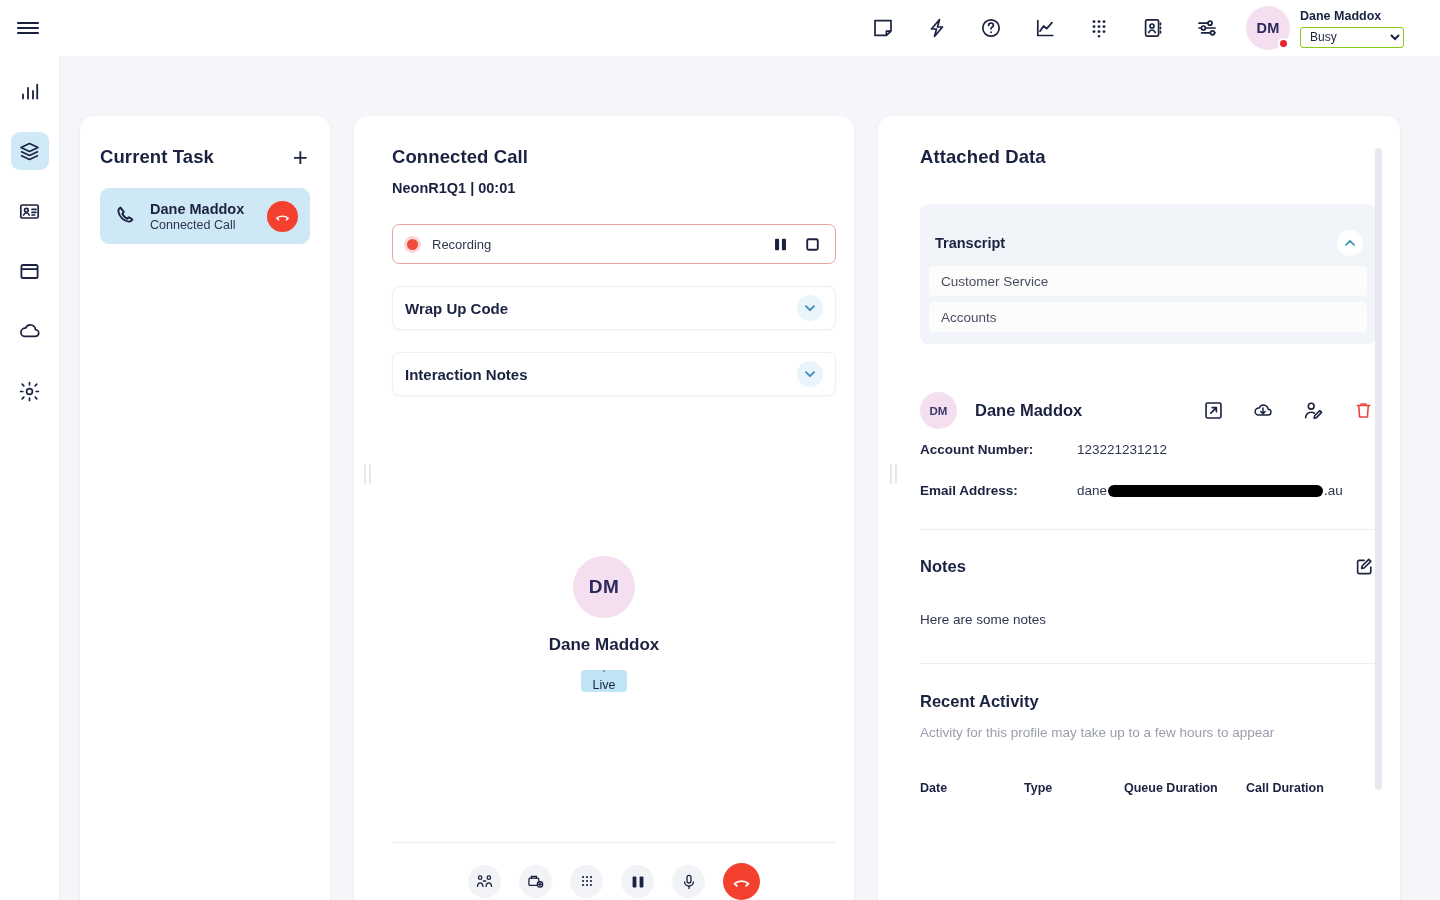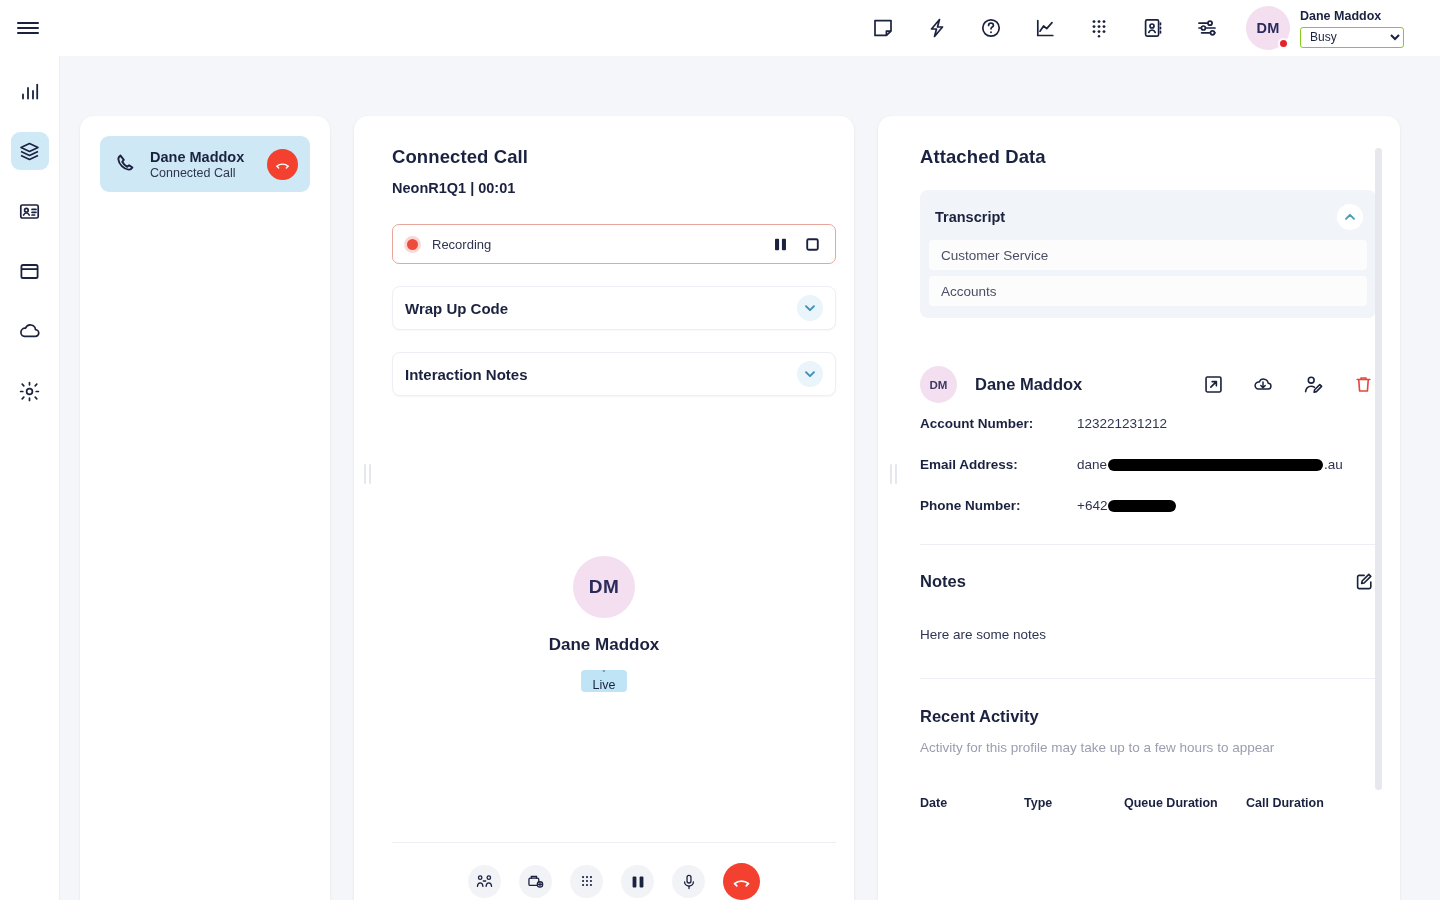--- a/index.html
+++ b/index.html
@@ -141,21 +141,21 @@
   .ctl {
     width: 33px; height: 33px; border-radius: 50%; background: #f1f3f7;
     display: flex; align-items: center; justify-content: center; cursor: pointer;
   }
   .ctl.hangup { width: 37px; height: 37px; background: #f4402e; }
 
   
   #data-scroll { position: absolute; left: 0; top: 0; width: 522px; height: 812px; overflow: hidden; }
   #data-head { padding: 30px 0 0 42px; }
   #transcript-box {
-    margin: 22px 24px 0 42px; background: #f1f4f8; border-radius: 8px; padding: 8px 9px 12px 9px;
+    margin: 36px 24px 0 42px; background: #f1f4f8; border-radius: 8px; padding: 20px 9px 12px 9px;
   }
   #transcript-head { display: flex; align-items: center; padding: 6px 4px 10px 6px; cursor: pointer; }
   #transcript-title { flex: 1; font-size: 14.5px; font-weight: bold; color: #1b2240; }
   #transcript-chev {
     width: 26px; height: 26px; border-radius: 50%; background: #fff;
     display: flex; align-items: center; justify-content: center;
   }
   .transcript-row {
     background: #fcfcfd; border-radius: 4px; height: 30px;
     display: flex; align-items: center; padding-left: 12px;
@@ -334,20 +334,24 @@
       <svg width="23" height="23" viewBox="0 0 23 23" fill="none" stroke="#1b2240" stroke-width="1.7">
         <circle cx="11.5" cy="11.5" r="2.9"></circle>
         <path d="M11.5 2.6v2.2M11.5 18.2v2.2M4.2 4.2l1.6 1.6M17.2 17.2l1.6 1.6M2.6 11.5h2.2M18.2 11.5h2.2M4.2 18.8l1.6-1.6M17.2 5.8l1.6-1.6" stroke-linecap="round"></path>
       </svg>
     </div>
   </div>
 
   <div id="workspace">
 
     <div class="panel" id="panel-task">
+      <div id="task-head">
+        <div class="panel-title">Current Task</div>
+        <div id="add-task">+</div>
+      </div>
       <div id="task-card">
         <svg class="phone" viewBox="0 0 24 24" fill="none" stroke="#1b2240" stroke-width="1.9">
           <path d="M6.5 3.6c-1.4.9-2.3 2.4-2.1 3.9.5 4.7 5.4 9.6 10.1 10.1 1.5.2 3-.7 3.9-2.1l-3.3-2.3-1.9 1.6c-1.9-1-4-3.1-5-5l1.6-1.9z" stroke-linejoin="round"></path>
         </svg>
         <div id="task-text">
           <div id="task-name">Dane Maddox</div>
           <div id="task-sub">Connected Call</div>
         </div>
         <div class="hangup-sm">
           <svg width="17" height="17" viewBox="0 0 24 24" fill="none" stroke="#fff" stroke-width="1.9">
@@ -519,27 +523,20 @@
 
         <div class="field-row">
           <div class="field-label">Email Address:</div>
           <div class="field-value">
             <span>dane</span>
             <span class="redact" style="width:215px"></span>
             <span>.au</span>
           </div>
         </div>
 
-        <div class="field-row">
-          <div class="field-label">Phone Number:</div>
-          <div class="field-value">
-            <span>+642</span>
-            <span class="redact" style="width:68px"></span>
-          </div>
-        </div>
 
         <div class="hr"></div>
 
         <div id="notes-head">
           <div id="notes-title">Notes</div>
           <div id="notes-edit">
             <svg width="21" height="21" viewBox="0 0 22 22" fill="none" stroke="#1b2240" stroke-width="1.7">
               <path d="M17.6 11.6v5.2a1.6 1.6 0 0 1-1.6 1.6H5.4a1.6 1.6 0 0 1-1.6-1.6V6.2a1.6 1.6 0 0 1 1.6-1.6h5.2" stroke-linecap="round"></path>
               <path d="m10.6 12.6 7-7-2.1-2.1-7 7-.5 2.6z" stroke-linejoin="round"></path>
             </svg>

